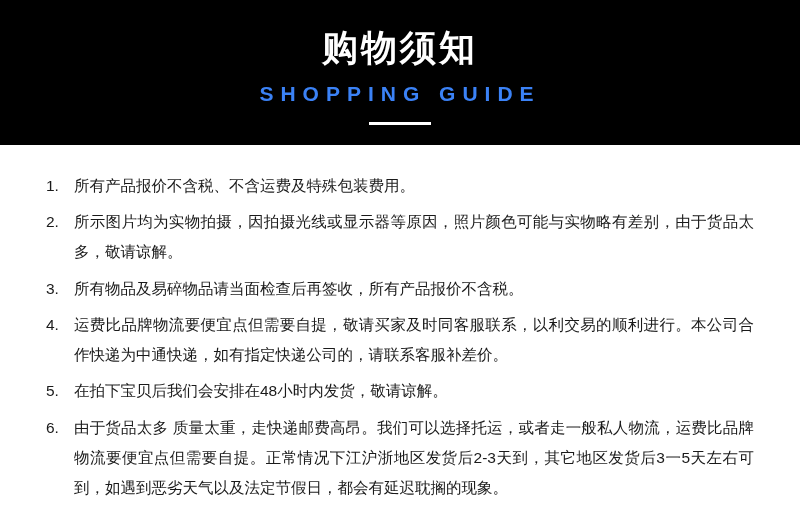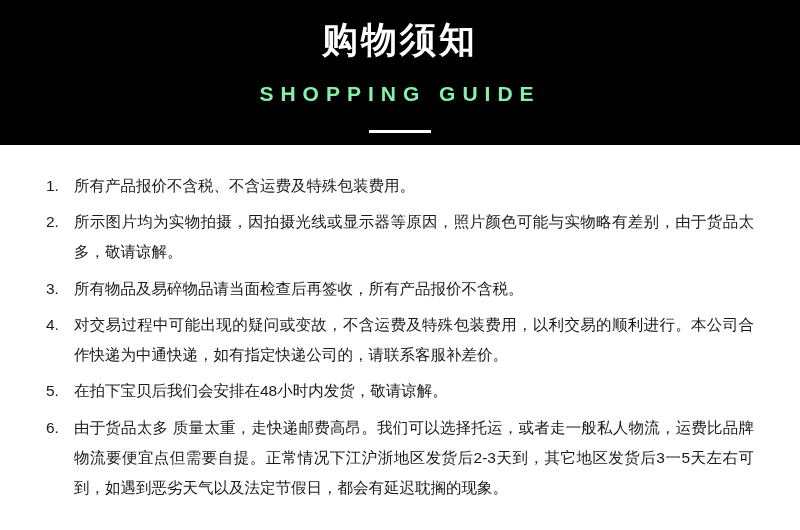--- a/index.html
+++ b/index.html
@@ -23,32 +23,31 @@
   .header {
     width: 100%;
     height: 145px;
     background: #000000;
     display: flex;
     flex-direction: column;
     align-items: center;
     justify-content: center;
     box-sizing: border-box;
     padding-top: 6px;
-    gap: 8px;
   }
   .header-title-cn {
     color: #ffffff;
     font-size: 36px;
     font-weight: bold;
     letter-spacing: 3px;
     line-height: 1.2;
     font-family: "Liberation Sans", sans-serif;
   }
   .header-title-en {
-    color: #86efac;
+    color: #3b82f6;
     font-size: 21px;
     font-weight: bold;
     letter-spacing: 7px;
     margin-top: 12px;
     font-family: "Liberation Sans", sans-serif;
   }
   .header-rule {
     width: 62px;
     height: 3px;
     background: #ffffff;
@@ -101,21 +100,21 @@
       <span class="item-text">所示图片均为实物拍摄，因拍摄光线或显示器等原因，照片颜色可能与实物略有差别，由于货品太多，敬请谅解。</span>
     </div>
 
     <div class="item">
       <span class="item-num">3.</span>
       <span class="item-text">所有物品及易碎物品请当面检查后再签收，所有产品报价不含税。</span>
     </div>
 
     <div class="item">
       <span class="item-num">4.</span>
-      <span class="item-text">对交易过程中可能出现的疑问或变故，不含运费及特殊包装费用，以利交易的顺利进行。本公司合作快递为中通快递，如有指定快递公司的，请联系客服补差价。</span>
+      <span class="item-text">运费比品牌物流要便宜点但需要自提，敬请买家及时同客服联系，以利交易的顺利进行。本公司合作快递为中通快递，如有指定快递公司的，请联系客服补差价。</span>
     </div>
 
     <div class="item">
       <span class="item-num">5.</span>
       <span class="item-text">在拍下宝贝后我们会安排在48小时内发货，敬请谅解。</span>
     </div>
 
     <div class="item">
       <span class="item-num">6.</span>
       <span class="item-text">由于货品太多 质量太重，走快递邮费高昂。我们可以选择托运，或者走一般私人物流，运费比品牌物流要便宜点但需要自提。正常情况下江沪浙地区发货后2-3天到，其它地区发货后3一5天左右可到，如遇到恶劣天气以及法定节假日，都会有延迟耽搁的现象。</span>

